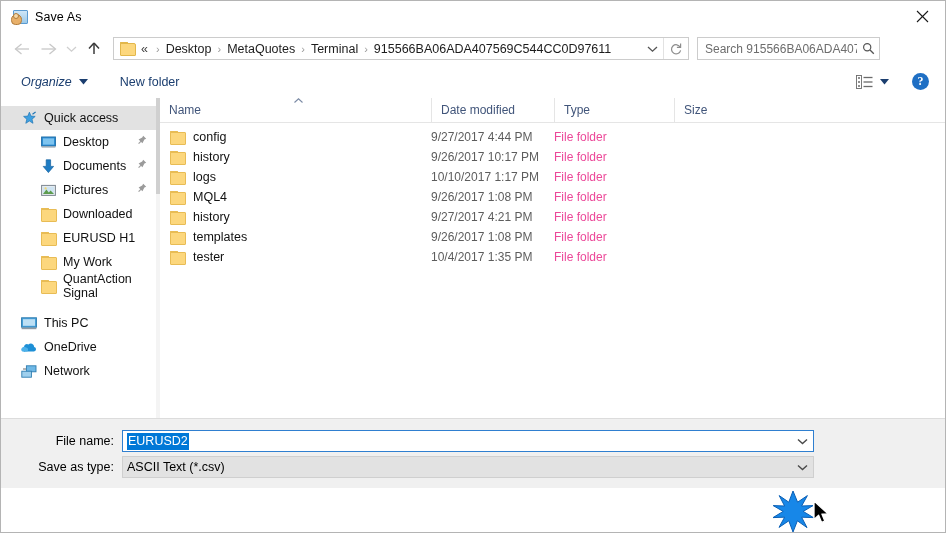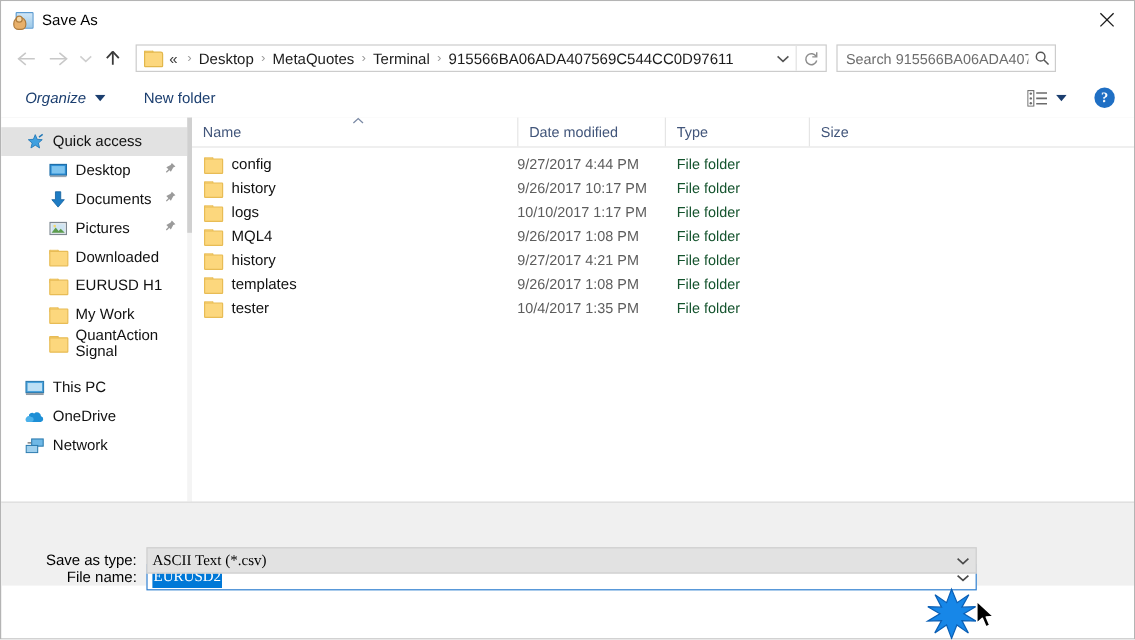--- a/index.html
+++ b/index.html
@@ -258,46 +258,45 @@
   .row {
     height: 20px; display: flex; align-items: center;
     font-size: 12.5px; color: #111111;
   }
   .row .c-name {
     width: 271px; display:flex; align-items:center;
     padding-left: 10px; box-sizing: border-box;
   }
   .row .c-name .folder-ico { margin-right: 8px; flex:none; }
   .row .c-date { width: 123px; color: #5d5d5d; font-size: 12px; }
-  .row .c-type { width: 120px; color: #14532d; font-size: 12px; margin-left: 10px; }
+  .row .c-type { width: 120px; color: #ec4899; font-size: 12px; }
   .row .c-size { width: 79px; }
 
   
   .formarea {
     position: absolute; left: 0; top: 417px;
     width: 944px; height: 69px;
     background: #f0f0f0;
     border-top: 1px solid #dcdcdc;
   }
   .field-row {
     position: absolute; left: 0; display: flex; align-items: center;
   }
-  .field-row.fname { top: 11px; margin-top: 40px; }
+  .field-row.fname { top: 11px; }
   .field-row.ftype { top: 37px; }
   .field-label {
     width: 121px; text-align: right;
     font-size: 12.5px; color: #000000;
     padding-right: 8px; box-sizing: border-box;
   }
   .combo {
     width: 692px; height: 22px;
     box-sizing: border-box;
     display: flex; align-items: center;
     position: relative;
-    font-family: Liberation Serif, serif;
   }
   .combo.input {
     background: #ffffff;
     border: 1px solid #2f7fd0;
   }
   .combo.select {
     background: #e2e2e2;
     border: 1px solid #cfcfcf;
   }
   .combo .val {

